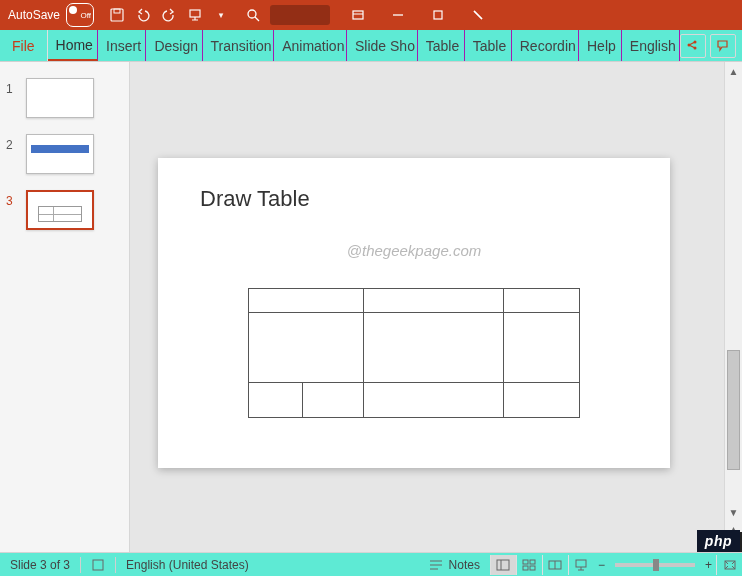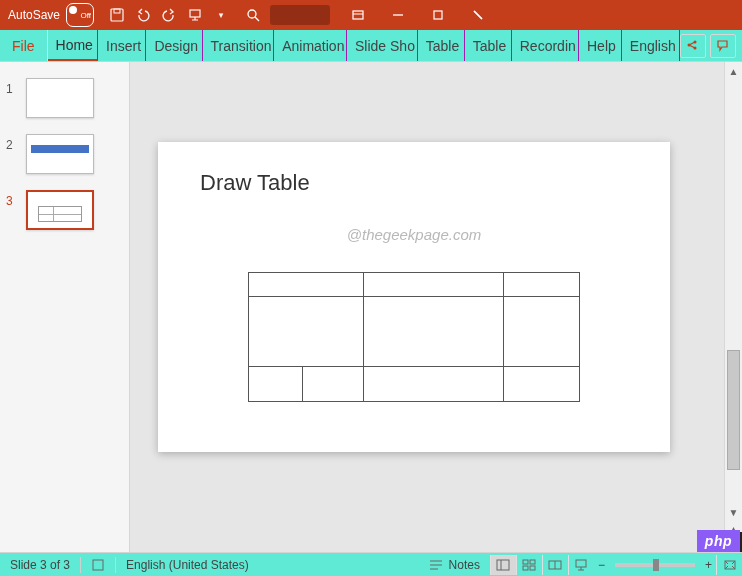--- a/index.html
+++ b/index.html
@@ -44,36 +44,36 @@
 
 
 .canvas-wrap { flex:1; position:relative; overflow:hidden; }
 .vscroll { position:absolute; right:0; top:0; bottom:0; width:18px; background:#f0f0f0; border-left:1px solid #d8d8d8;}
 .vscroll .arrow { height:18px; display:flex; align-items:center; justify-content:center; font-size:10px; color:#666;}
 .vscroll .track { position:absolute; top:18px; bottom:70px; left:2px; right:2px;}
 .vscroll .thumb-scroll { position:absolute; left:0; right:0; top:270px; height:120px; background:#c8c8c8; border:1px solid #aaa;}
 .vscroll .navbtns { position:absolute; bottom:0; left:0; right:0;}
 .vscroll .navbtn { height:16px; display:flex; align-items:center; justify-content:center; font-size:10px; color:#666;}
 
-.slide { position:absolute; left:28px; top:80px; width:512px; height:310px; background:#fff; box-shadow: 0 2px 8px rgba(0,0,0,0.25); }
+.slide { position:absolute; left:28px; top:96px; width:512px; height:310px; background:#fff; box-shadow: 0 2px 8px rgba(0,0,0,0.25); }
 .slide-title { position:absolute; top:28px; left:42px; font-size:22px; color:#333; font-weight:400;}
 .watermark { position:absolute; top:84px; left:0; right:0; text-align:center; color:#b8b8b8; font-size:15px; font-style:italic;}
 .drawn-table { position:absolute; top:130px; left:90px; width:332px; height:130px; }
 .drawn-table .cell-border { position:absolute; border:1px solid #555; }
 
 
 .statusbar { position:absolute; bottom:0; left:0; right:0; height:24px; background:#5eead4; border-top:1px solid #d4d4d4; display:flex; align-items:center; font-size:12px; color:#444; }
 .statusbar .sect { padding: 0 10px; display:flex; align-items:center; gap:6px; }
 .statusbar .divider { height:16px; width:1px; background:#d0d0d0;}
 .statusbar .flex1 { flex:1; }
 .statusbar .viewbtn { width:26px; height:20px; display:flex; align-items:center; justify-content:center; border-left:1px solid #e0e0e0;}
 .statusbar .viewbtn.active { background:#d8d8d8; }
 .zoom-slider { width:80px; height:4px; background:#c8c8c8; position:relative; margin:0 6px;}
 .zoom-slider .handle { position:absolute; left:38px; top:-4px; width:6px; height:12px; background:#888;}
-.php-badge { position:absolute; bottom:24px; right:2px; background:#8b5cf6; color:#fff; font-weight:bold; font-style:italic; font-size:14px; padding:3px 8px; letter-spacing:0.5px;}
+.php-badge { position:absolute; bottom:24px; right:2px; background:#0f172a; color:#fff; font-weight:bold; font-style:italic; font-size:14px; padding:3px 8px; letter-spacing:0.5px;}
 .php-side { position:absolute; bottom:24px; right:-7px; width:44px; height:20px; background:#222;}
 
 svg { display:block; }
 </style>
 </head>
 <body>
 
 <div class="titlebar">
   <div class="autosave">
     <span>AutoSave</span>

